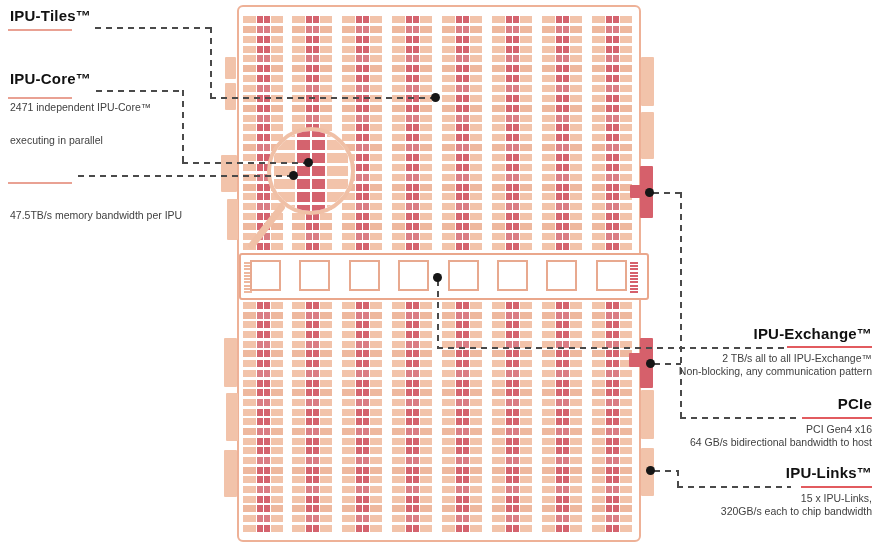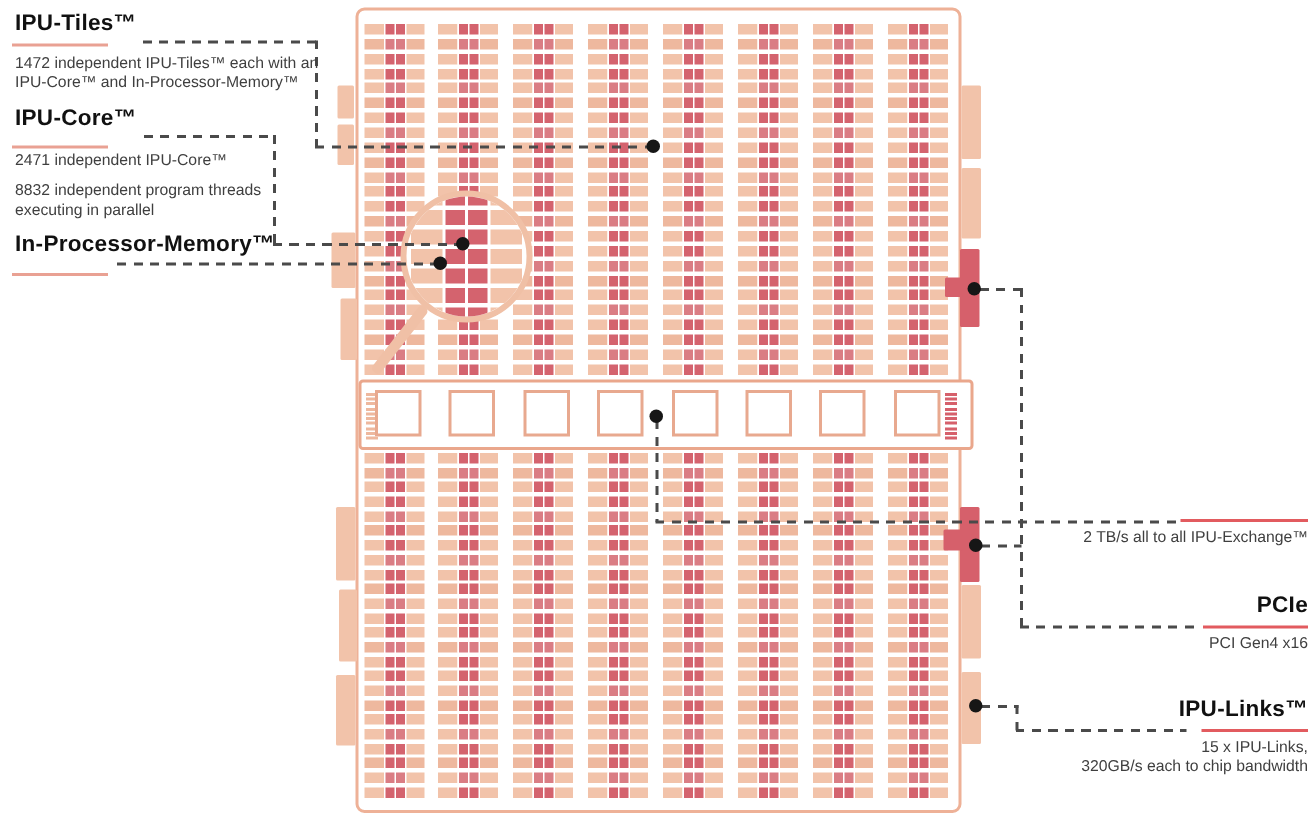--- a/index.html
+++ b/index.html
@@ -43,38 +43,38 @@
     background:repeating-linear-gradient(180deg,#4a4a4a 0 6px,transparent 6px 11px);}
   .dot{position:absolute;width:9px;height:9px;border-radius:50%;background:#161616;z-index:8;}
 </style>
 </head>
 <body>
 
 <div id="diagram">
 
   <div class="hd" style="left:10px;top:7px">IPU-Tiles™</div>
   <div class="rule left" style="left:8px;top:29px;width:64px"></div>
-  <div class="bodyline" style="left:10px;top:36px">1472 independent IPU-Tiles™ each with an</div>
-  <div class="bodyline" style="left:10px;top:49px">IPU-Core™ and In-Processor-Memory™</div>
 
   <div class="hd" style="left:10px;top:70px">IPU-Core™</div>
   <div class="rule left" style="left:8px;top:97px;width:64px"></div>
   <div class="bodyline" style="left:10px;top:101px">2471 independent IPU-Core™</div>
-  <div class="bodyline" style="left:10px;top:121px">8832 independent program threads</div>
   <div class="bodyline" style="left:10px;top:134px">executing in parallel</div>
 
-  <div class="hd" style="left:10px;top:154px">In-Processor-Memory™</div>
   <div class="rule left" style="left:8px;top:182px;width:64px"></div>
+  <div class="bodyline" style="left:10px;top:209px">47.5TB/s memory bandwidth per IPU</div>
 
+  <div class="hd right" style="top:325px">IPU-Exchange™</div>
   <div class="rule right" style="right:2px;top:346px;width:85px"></div>
   <div class="bodyline right" style="top:352px">2 TB/s all to all IPU-Exchange™</div>
+  <div class="bodyline right" style="top:365px">Non-blocking, any communication pattern</div>
 
   <div class="hd right" style="top:395px">PCIe</div>
   <div class="rule right" style="right:2px;top:417px;width:70px"></div>
   <div class="bodyline right" style="top:423px">PCI Gen4 x16</div>
+  <div class="bodyline right" style="top:436px">64 GB/s bidirectional bandwidth to host</div>
 
   <div class="hd right" style="top:464px">IPU-Links™</div>
   <div class="rule right" style="right:2px;top:486px;width:71px"></div>
   <div class="bodyline right" style="top:492px">15 x IPU-Links,</div>
   <div class="bodyline right" style="top:505px">320GB/s each to chip bandwidth</div>
 
   <div id="chip-border"></div>
 
   <div id="exchange">
     <div class="comb" style="left:3px" id="comb-left">

